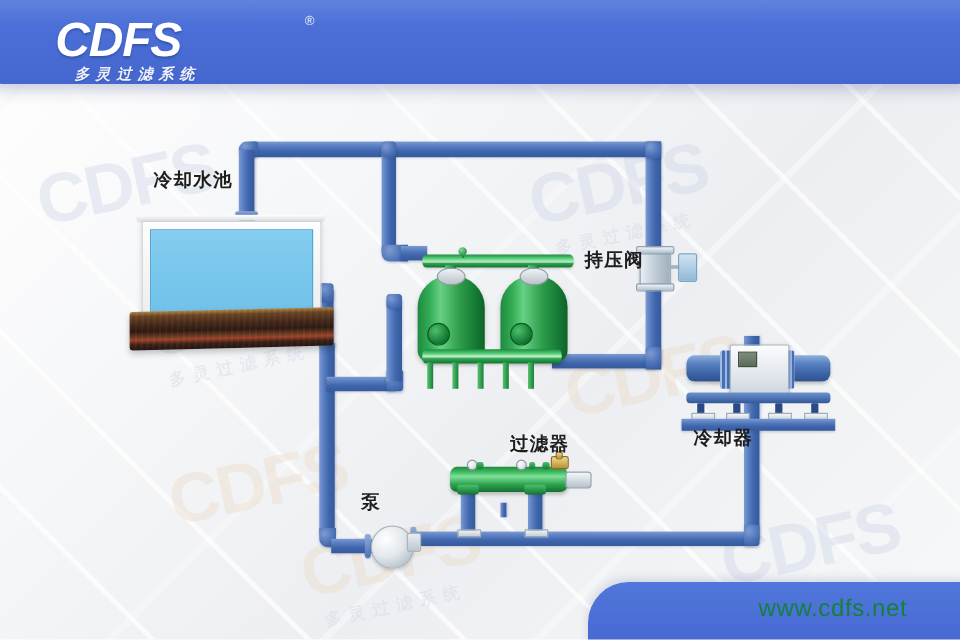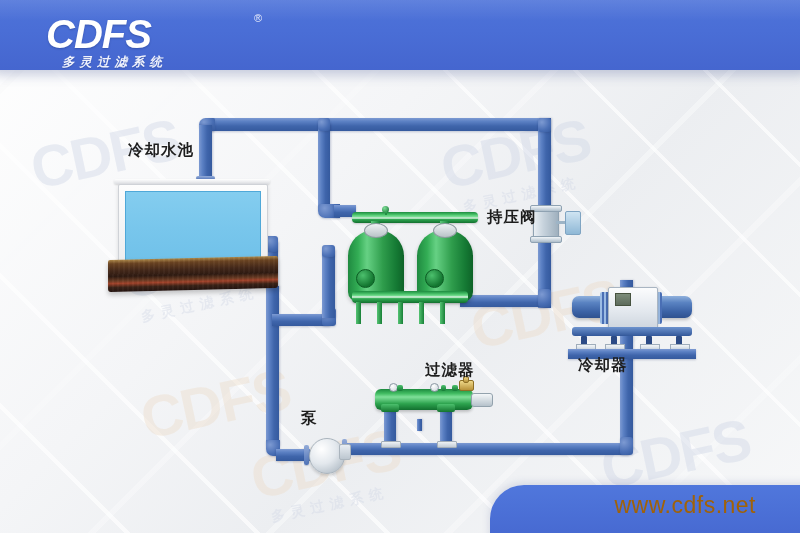--- a/index.html
+++ b/index.html
@@ -68,21 +68,21 @@
 
   
   .footer{
     position:absolute;right:-10px;bottom:-8px;width:320px;height:56px;
     background:linear-gradient(180deg,#5077dc 0%,#4668d0 100%);
     border-radius:34px 0 0 0;
     box-shadow:0 -2px 8px rgba(60,80,140,.18);
   }
   .footer-url{
     position:absolute;right:44px;bottom:14px;
-    color:#a16207;font-size:23px;letter-spacing:.5px;
+    color:#15803d;font-size:20px;letter-spacing:.5px;
   }
 
   
   .pipe{position:absolute;}
   .pipe.h{
     background:linear-gradient(180deg,#7d9ad2 0%,#5c81c4 26%,#3f65ab 62%,#355a9e 100%);
     box-shadow:0 1px 2px rgba(40,60,110,.25);
   }
   .pipe.v{
     background:linear-gradient(90deg,#7d9ad2 0%,#5c81c4 26%,#3f65ab 62%,#355a9e 100%);

